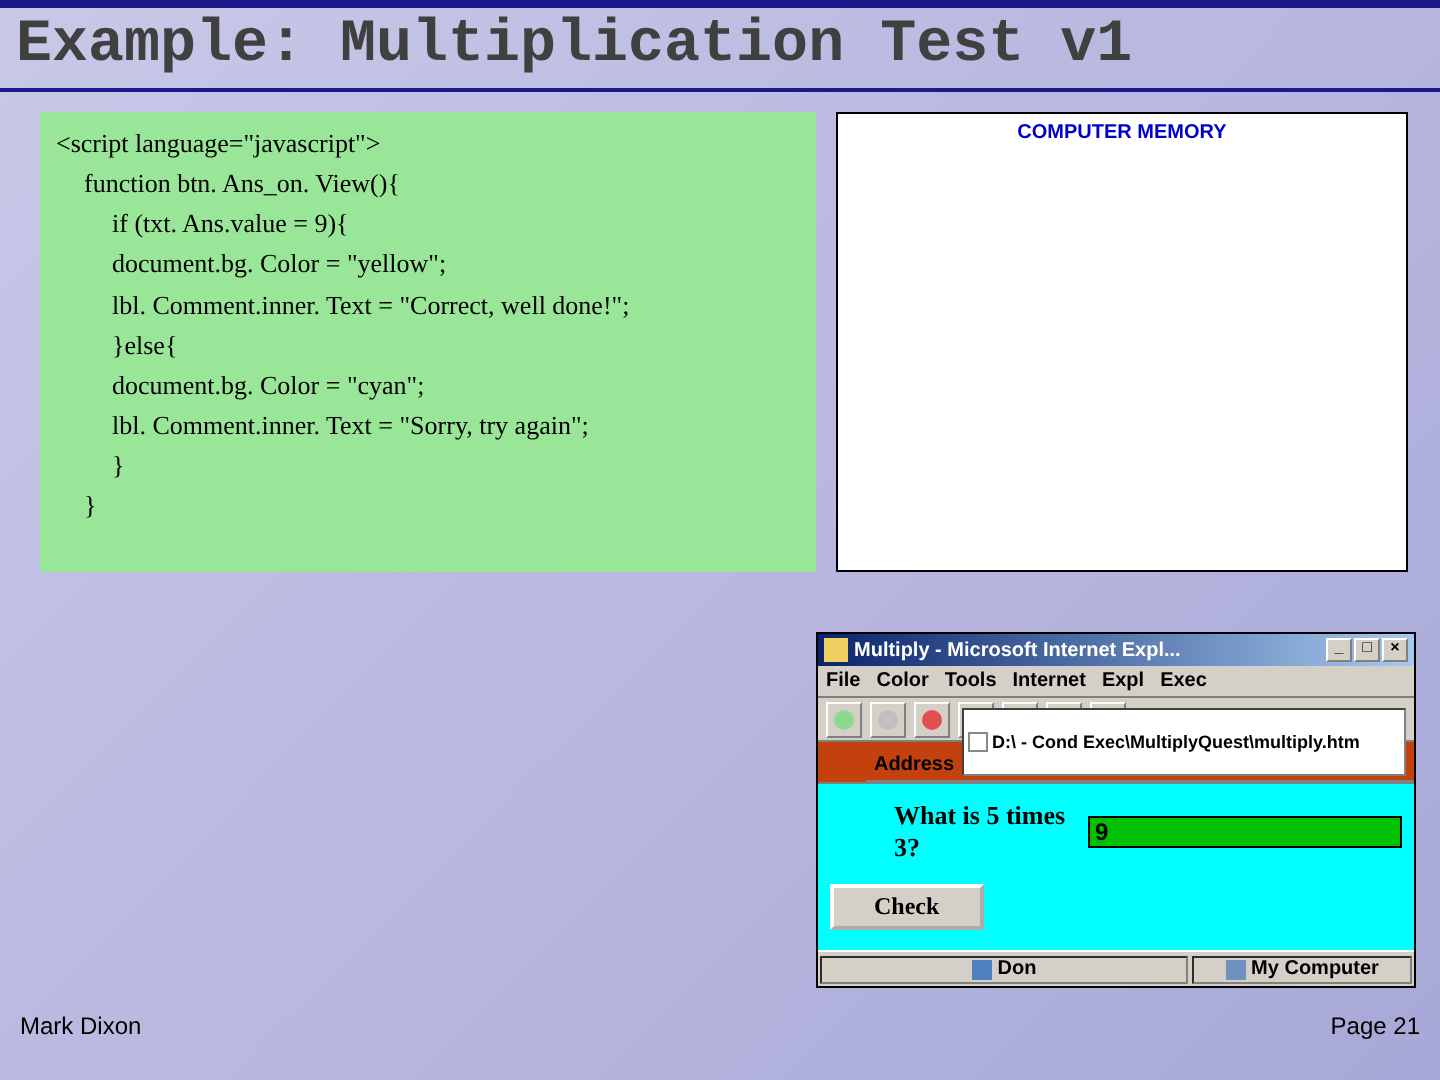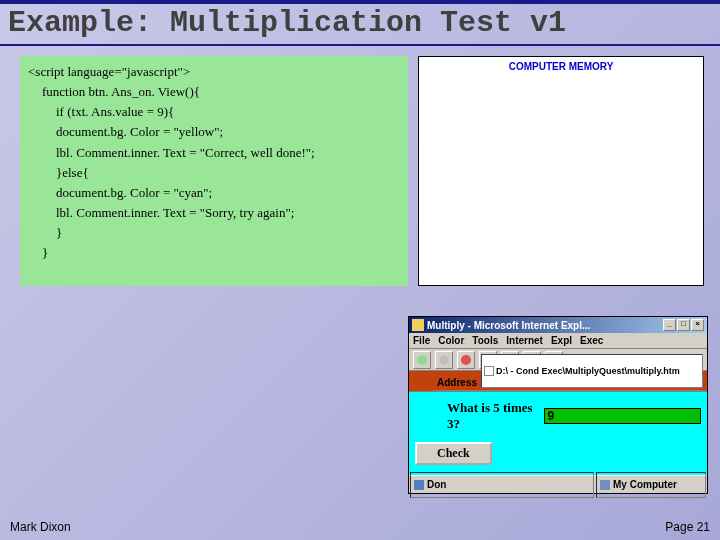--- a/index.html
+++ b/index.html
@@ -136,26 +136,26 @@
   }
   .check-btn {
     display: inline-block; background: #d4d0c8; border: 2px outset #fff;
     padding: 2px 20px; font-size: 12px; font-family: "Times New Roman", serif;
   }
   .bw-status {
     background: #d4d0c8; border-top: 1px solid #fff; display: flex;
     height: 18px; align-items: center; font-size: 10px;
   }
   .bw-status .pane {
-    border: 1px inset #808080; height: 26px; display: flex; align-items: center;
-    padding: 0 3px; margin: 0 1px;
+    border: 1px inset #808080; height: 14px; display: flex; align-items: center;
+    padding: 0 3px; margin: 0 1px; justify-content: center;
   }
   .footer {
     position: absolute;
-    bottom: 6px;
+    bottom: 20px;
     left: 0;
     width: 720px;
     display: flex;
     justify-content: space-between;
     padding: 0 10px;
     font-size: 12px;
     font-family: Arial, sans-serif;
     color: #000;
   }
 </style>

